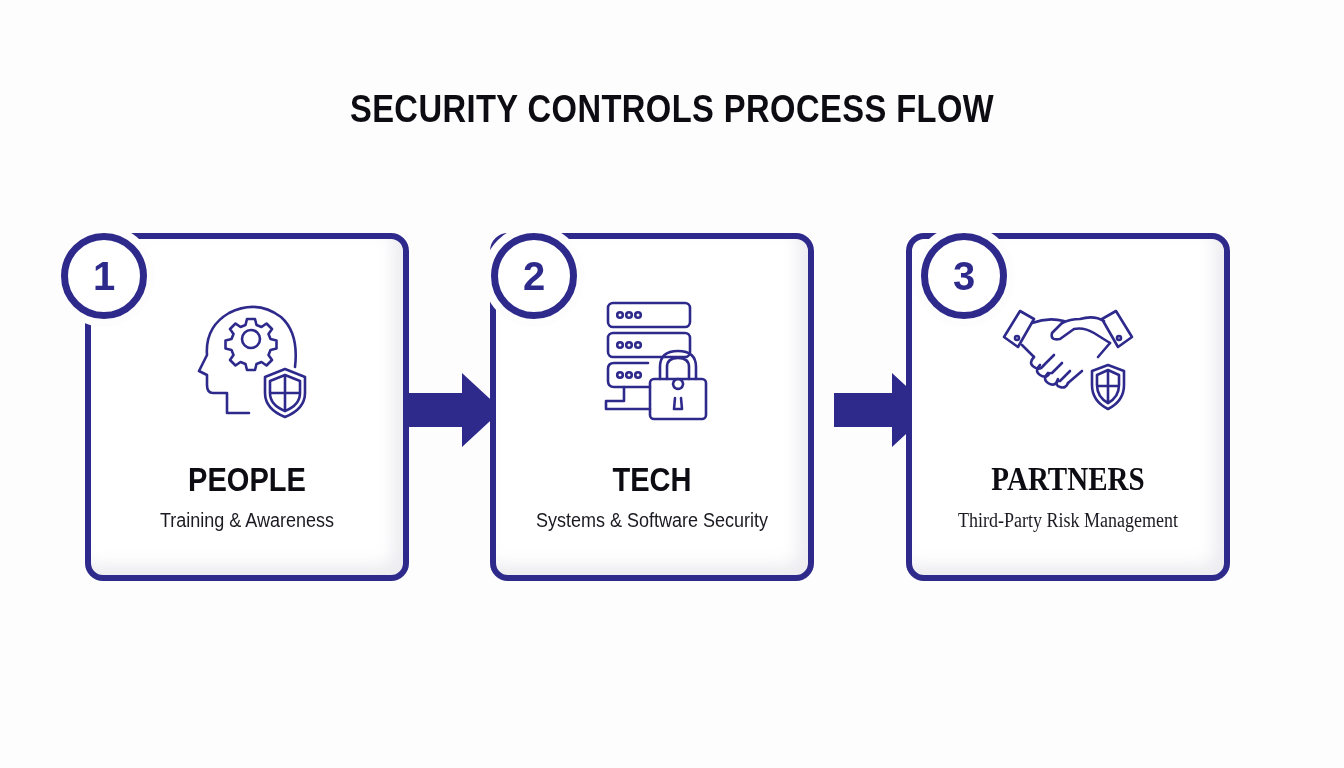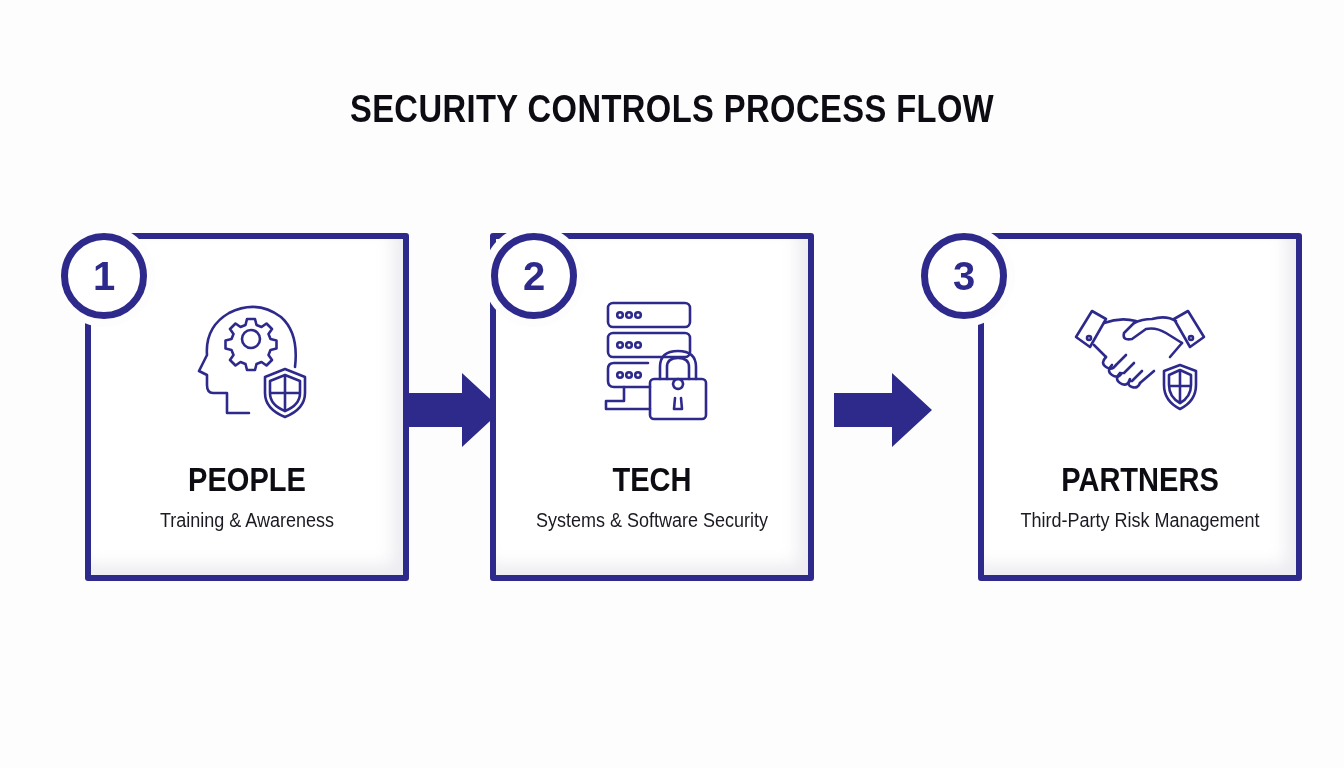--- a/index.html
+++ b/index.html
@@ -10,28 +10,28 @@
     position: relative;
   }
   .title {
     position: absolute; left: 0; top: 88px; width: 1344px;
     text-align: center; font-size: 38px; font-weight: 700;
     color: #0c0c12; letter-spacing: 0.5px;
     transform: scaleX(0.86); transform-origin: center;
   }
   .card {
     position: absolute; top: 233px; width: 312px; height: 336px;
-    border: 6px solid #2e2a8c; border-radius: 3px;
+    border: 6px solid #2e2a8c; border-radius: 18px;
     background: #ffffff;
     box-shadow: inset -10px -10px 16px rgba(170,170,190,0.22);
     box-sizing: content-box;
   }
   .card.c1 { left: 85px; }
   .card.c2 { left: 490px; }
-  .card.c3 { left: 978px; }
+  .card.c3 { left: 906px; font-family: Liberation Serif, serif; }
   .badge {
     position: absolute; width: 72px; height: 72px; border-radius: 50%;
     border: 7px solid #2e2a8c; background: #ffffff;
     top: 233px; display: flex; align-items: center; justify-content: center;
     font-size: 40px; font-weight: 700; color: #2e2a8c;
     box-shadow: 0 0 0 8px #fdfdfe;
   }
   .badge.b1 { left: 61px; }
   .badge.b2 { left: 491px; }
   .badge.b3 { left: 921px; }

